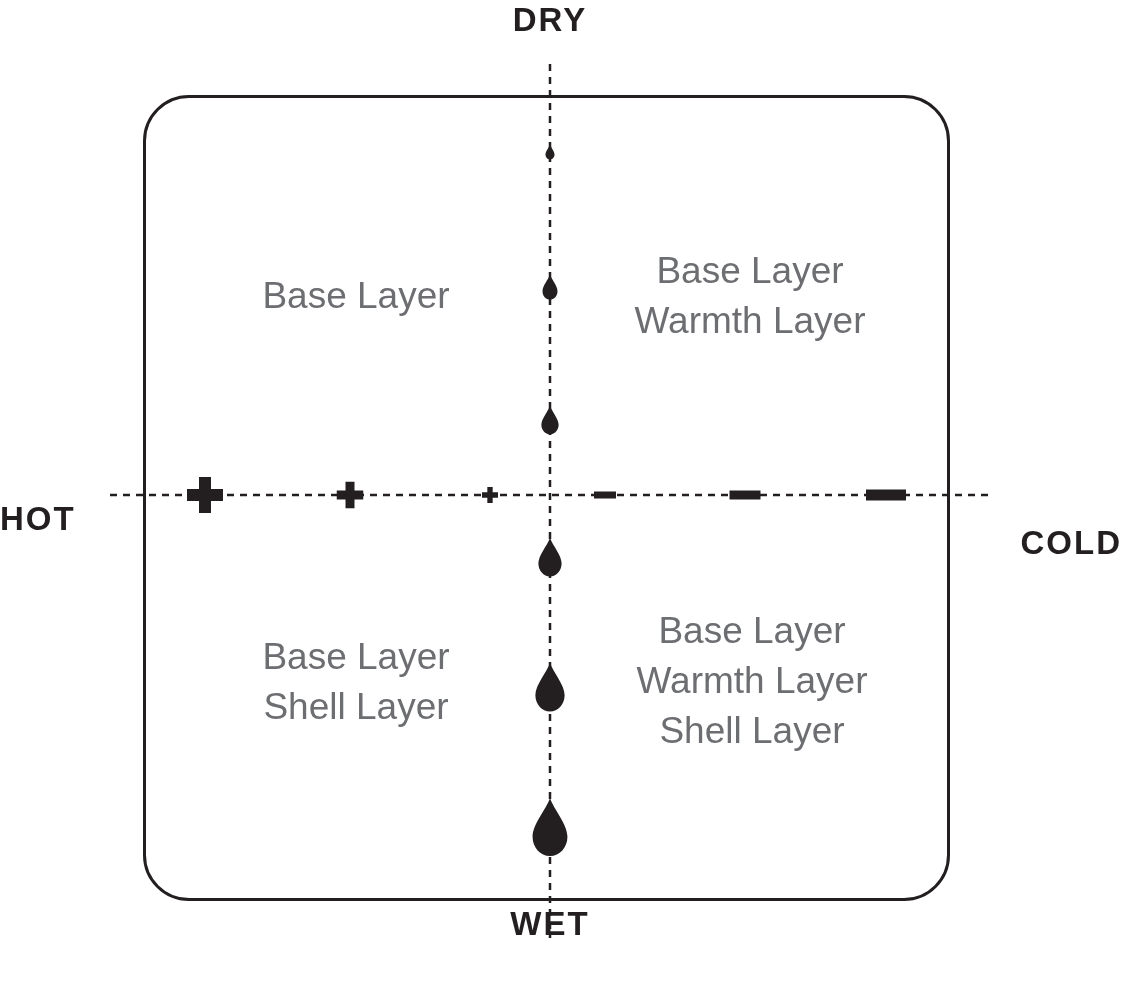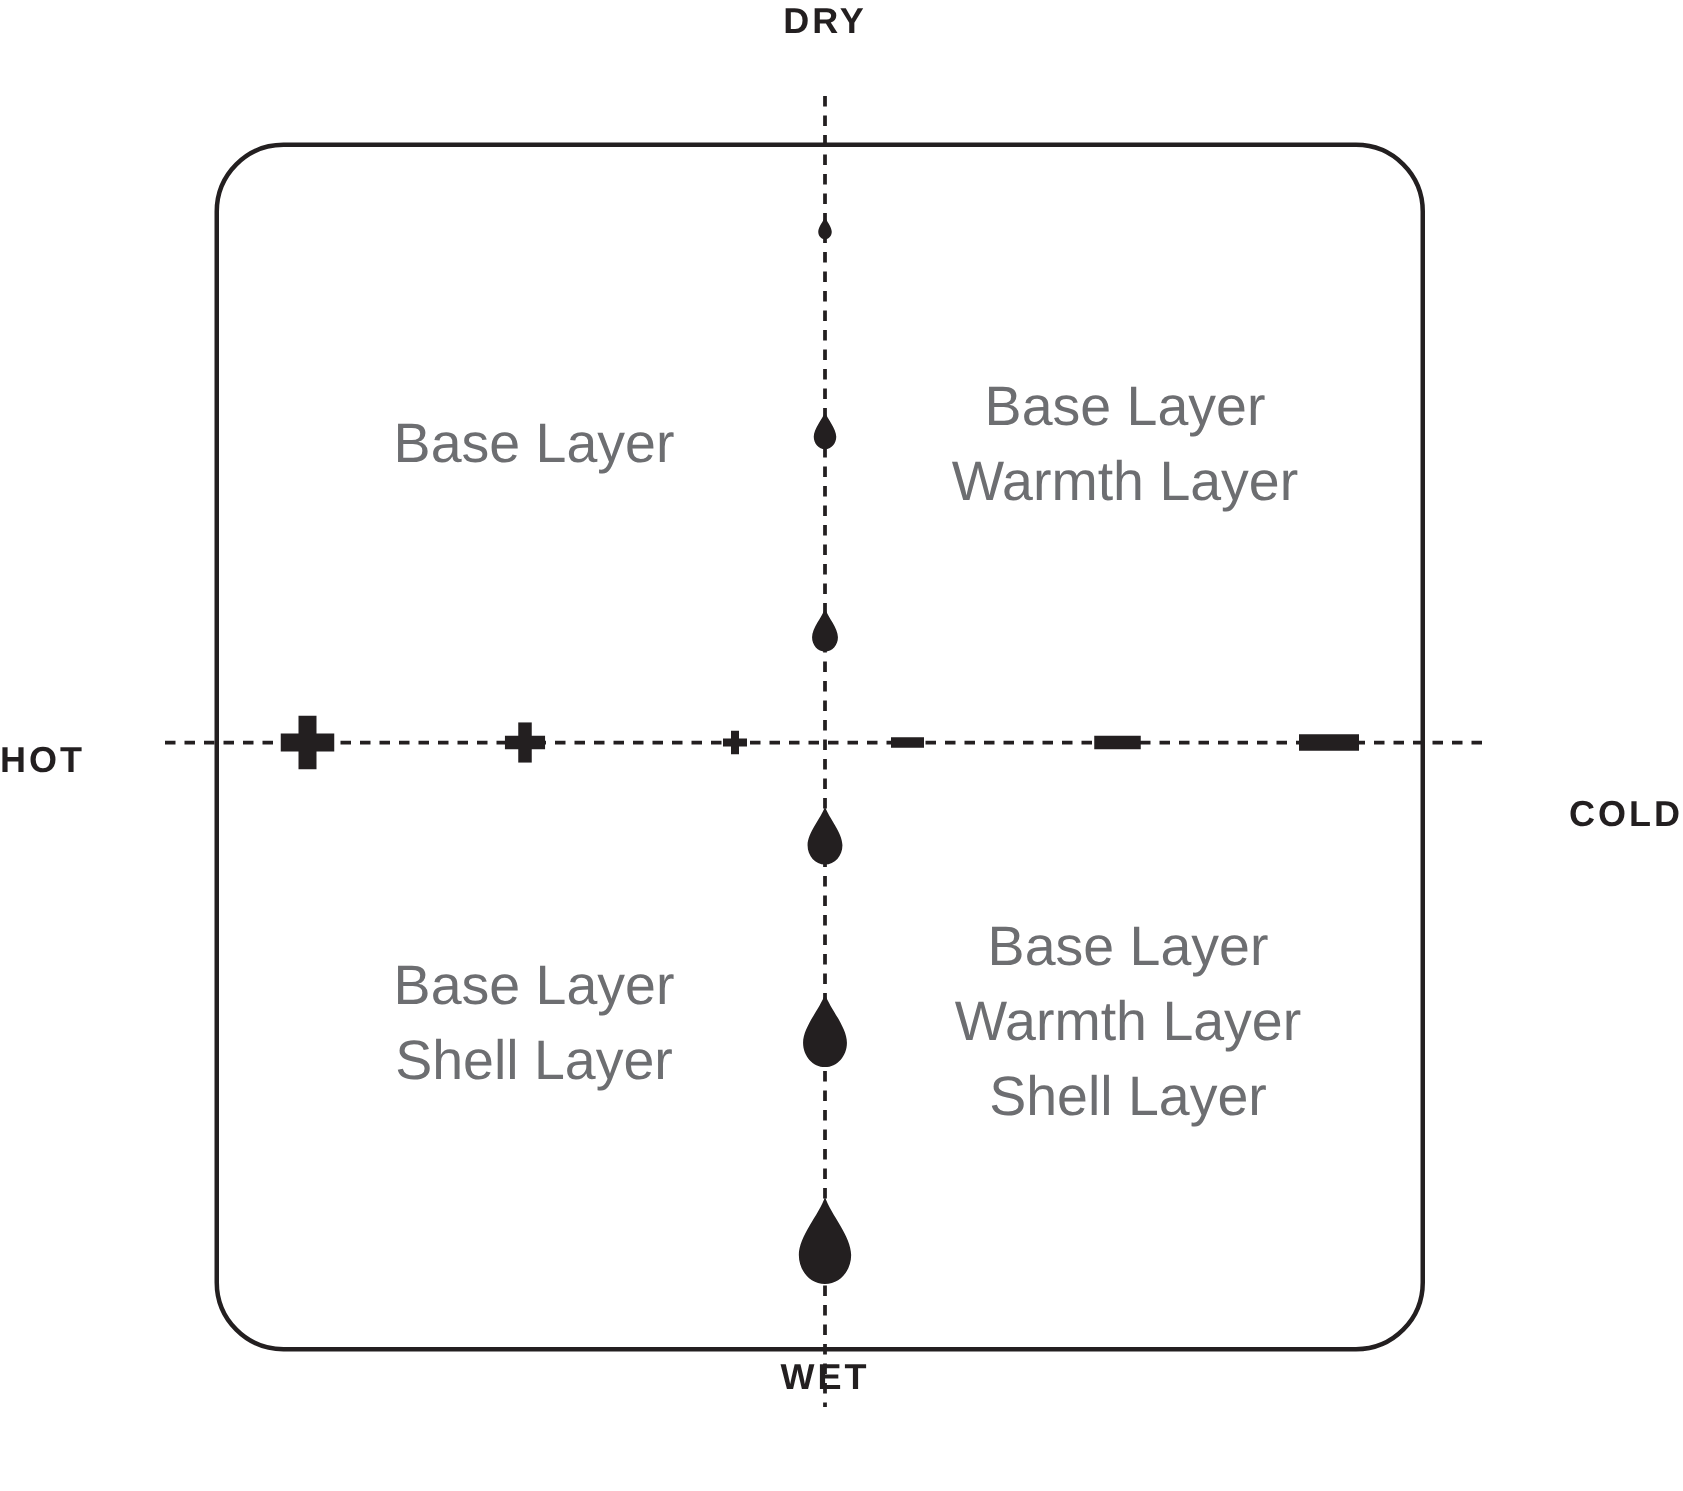--- a/index.html
+++ b/index.html
@@ -23,28 +23,28 @@
     background:transparent;
   }
   .axis-svg {
     position:absolute; left:0; top:0;
     width:1122px; height:994px;
     pointer-events:none;
   }
   .axis-label {
     position:absolute;
     font-weight:bold;
-    font-size:24px;
+    font-size:33px;
     letter-spacing:2px;
     color:#231f20;
     white-space:nowrap;
   }
   .label-dry  { left:550px; top:1px;   transform:translateX(-50%); }
   .label-wet  { left:550px; top:905px; transform:translateX(-50%); }
-  .label-hot  { left:0px;   top:508px; transform:translateY(-52%); }
+  .label-hot  { left:0px;   top:520px; transform:translateY(-52%); }
   .label-cold { right:0px;  top:500px; transform:translateY(-52%);margin-top:44px; }
   .q-label {
     position:absolute;
     transform:translate(-50%,-50%);
     color:#6d6e71;
     font-size:37px;
     line-height:50px;
     text-align:center;
     white-space:nowrap;
   }

